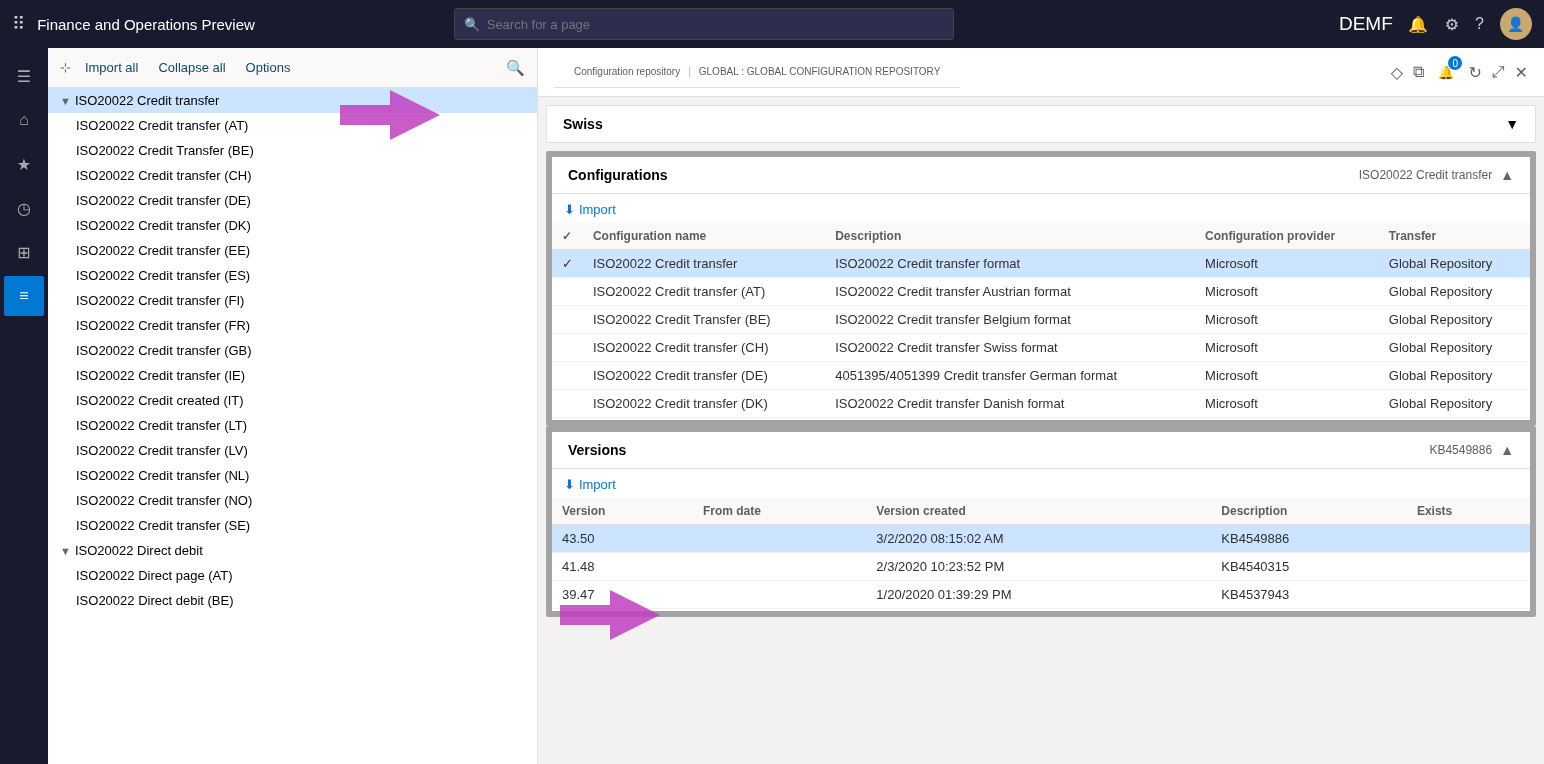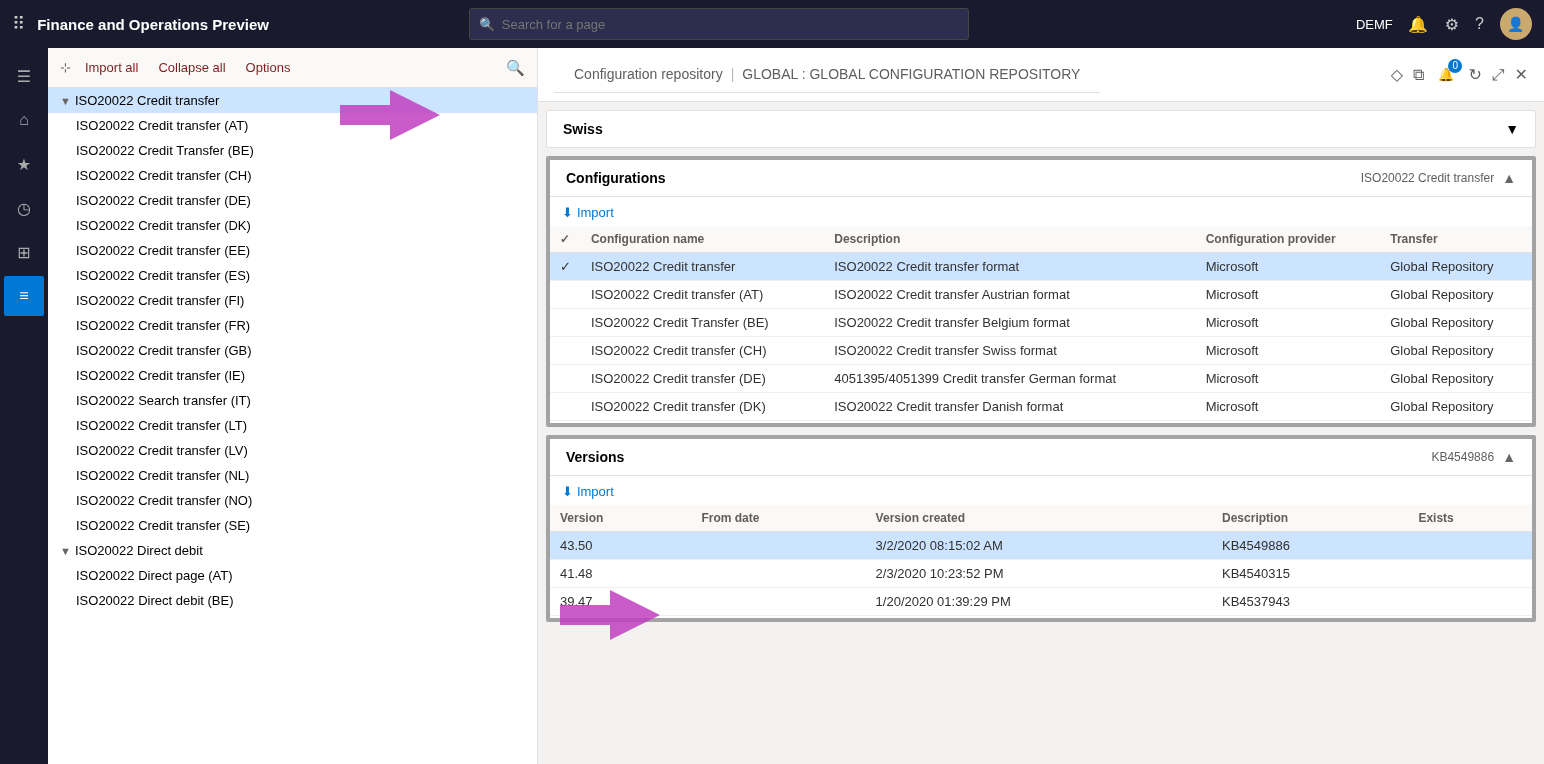--- a/index.html
+++ b/index.html
@@ -6,34 +6,34 @@
     body { font-family: 'Segoe UI', sans-serif; font-size: 13px; background: #f3f2f1; overflow: hidden; }
 
     
     .top-nav {
       display: flex; align-items: center;
       background: #1a1a2e; color: #fff;
       height: 48px; padding: 0 12px;
       gap: 12px;
     }
     .top-nav .nav-grid { font-size: 18px; cursor: pointer; color: #ccc; }
-    .top-nav .app-title { font-size: 15px; font-weight: 700; color: #fff; flex: 0 0 auto; }
+    .top-nav .app-title { font-size: 15px; font-weight: 400; color: #fff; flex: 0 0 auto; }
     .top-nav .search-bar {
       flex: 1; max-width: 500px; margin: 0 auto;
       display: flex; align-items: center;
       background: #2d2d4e; border-radius: 3px;
       padding: 0 10px; height: 32px;
       border: 1px solid #444;
     }
     .top-nav .search-bar input {
       background: transparent; border: none; outline: none;
       color: #ccc; font-size: 13px; width: 100%;
     }
     .top-nav .nav-right { display: flex; align-items: center; gap: 16px; margin-left: auto; }
-    .top-nav .nav-right .env-label { font-size: 13px; color: #fff; }
+    .top-nav .nav-right .env-label { font-size: 19px; color: #fff; }
     .top-nav .nav-icon { font-size: 16px; color: #ccc; cursor: pointer; }
     .avatar { width: 32px; height: 32px; border-radius: 50%; background: #c9a96e; overflow: hidden; cursor: pointer; }
 
     
     .main-layout { display: flex; height: calc(764px - 48px); }
 
     
     .sidebar-icons {
       width: 48px; background: #1a1a2e;
       display: flex; flex-direction: column; align-items: center;
@@ -52,21 +52,21 @@
       border-right: 1px solid #e0e0e0;
       display: flex; flex-direction: column;
     }
     .tree-toolbar {
       display: flex; align-items: center; gap: 8px;
       padding: 8px 12px; border-bottom: 1px solid #e0e0e0;
       background: #faf9f8;
     }
     .tree-toolbar-btn {
       display: flex; align-items: center; gap: 4px;
-      color: #7f1d1d; cursor: pointer; font-size: 13px;
+      color: #0c4a6e; cursor: pointer; font-size: 13px;
       padding: 4px 6px; border-radius: 2px;
     }
     .filter-icon { color: #666; }
     .tree-search { margin-left: auto; font-size: 15px; color: #666; cursor: pointer; }
 
     .tree-body { overflow-y: auto; flex: 1; }
     .tree-item {
       display: flex; align-items: center;
       padding: 5px 12px; cursor: pointer; font-size: 13px;
     }
@@ -77,37 +77,37 @@
 
     
     .main-content {
       flex: 1; background: #f3f2f1;
       display: flex; flex-direction: column;
       overflow: hidden;
     }
     .content-header {
       background: #fff; padding: 10px 20px;
       border-bottom: 1px solid #e0e0e0;
-      font-size: 14px; color: #605e5c;
+      font-size: 10px; color: #605e5c;
       display: flex; gap: 8px;
     }
     .content-header .separator { color: #bbb; }
     .top-bar-icon { font-size: 16px; color: #605e5c; cursor: pointer; }
     .badge-btn {
       position: relative; display: flex; align-items: center; justify-content: center;
       width: 24px; height: 24px;
     }
     .badge { position: absolute; top: -4px; right: -4px; background: #0078d4; color: #fff; border-radius: 50%; width: 14px; height: 14px; font-size: 10px; display: flex; align-items: center; justify-content: center; }
 
     .content-scroll { flex: 1; overflow-y: auto; padding: 8px; }
 
     
     .section {
-      background: #fff; margin-bottom: 8px;
-      border: 4px solid #a3a3a3; border-radius: 2px;
+      background: #fff; margin-bottom: 0;
+      border: 6px solid #a3a3a3; border-radius: 2px;
     }
     .section-header {
       display: flex; align-items: center; justify-content: space-between;
       padding: 10px 16px; border-bottom: 1px solid #e0e0e0;
       font-weight: 600; font-size: 14px;
     }
     .section-header .section-badge { font-size: 12px; color: #605e5c; font-weight: normal; }
     .section-header .collapse-btn { cursor: pointer; color: #666; }
 
     
@@ -240,21 +240,21 @@
           <div class="tree-item">
             <span class="indent" style="width:16px; display:inline-block;"></span>
             <span>ISO20022 Credit transfer (GB)</span>
           </div>
           <div class="tree-item">
             <span class="indent" style="width:16px; display:inline-block;"></span>
             <span>ISO20022 Credit transfer (IE)</span>
           </div>
           <div class="tree-item">
             <span class="indent" style="width:16px; display:inline-block;"></span>
-            <span>ISO20022 Search transfer (IT)</span>
+            <span>ISO20022 Credit created (IT)</span>
           </div>
           <div class="tree-item">
             <span class="indent" style="width:16px; display:inline-block;"></span>
             <span>ISO20022 Credit transfer (LT)</span>
           </div>
           <div class="tree-item">
             <span class="indent" style="width:16px; display:inline-block;"></span>
             <span>ISO20022 Credit transfer (LV)</span>
           </div>
           <div class="tree-item">

